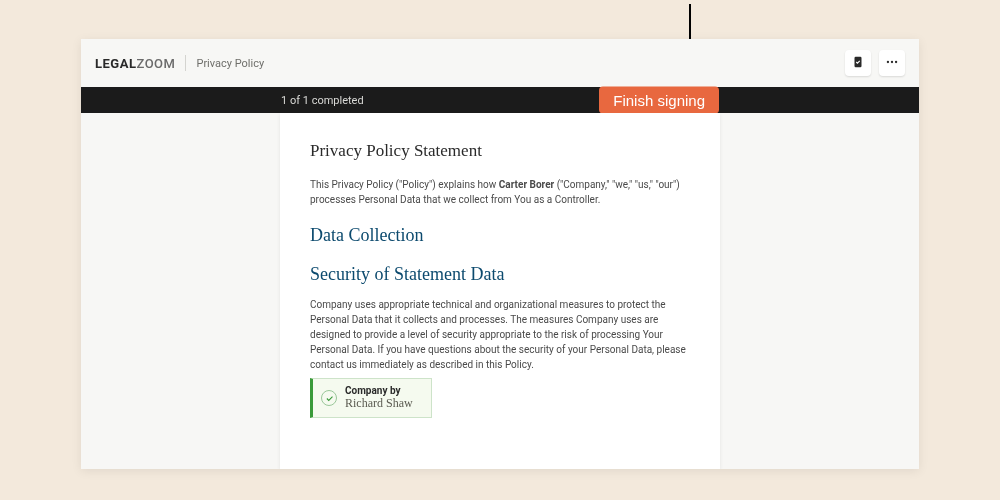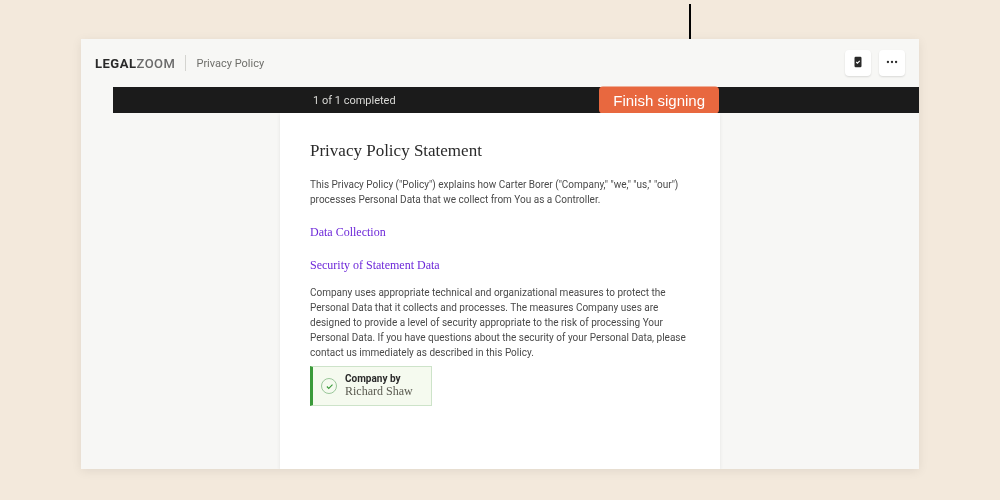--- a/index.html
+++ b/index.html
@@ -68,21 +68,20 @@
   .blackbar {
     height: 26px;
     background: #1b1b1b;
     display: flex;
     align-items: center;
     padding-left: 200px;
     padding-right: 200px;
     color: #e9e9e7;
     font-size: 11px;
     position: relative;
-    margin-left: 32px;
   }
   .status { color: #d9d9d6; }
   .finish-btn {
     position: absolute;
     right: 200px;
     top: 50%;
     transform: translateY(-50%);
     background: #e8683f;
     color: #fff;
     border: none;
@@ -111,31 +110,31 @@
   .document h1 {
     font-family: Georgia, 'Times New Roman', serif;
     font-weight: 400;
     font-size: 17px;
     color: #2a2a2a;
     margin-bottom: 16px;
   }
   .document h2 {
     font-family: Georgia, 'Times New Roman', serif;
     font-weight: 400;
-    font-size: 12px;
-    color: #6d28d9;
+    font-size: 18px;
+    color: #0c4a6e;
     margin-top: 18px;
     margin-bottom: 12px;
   }
   .document p {
     font-size: 10px;
     line-height: 1.5;
     color: #4a4a4a;
   }
-  .document p b { font-weight: 400; }
+  .document p b { font-weight: 700; }
   .signature-block {
     display: inline-flex;
     align-items: center;
     border: 1px solid #cde3c9;
     border-left: 3px solid #3a9a3a;
     background: #f5faef;
     padding: 6px 18px 6px 8px;
     margin-top: 6px;
     gap: 8px;
   }

